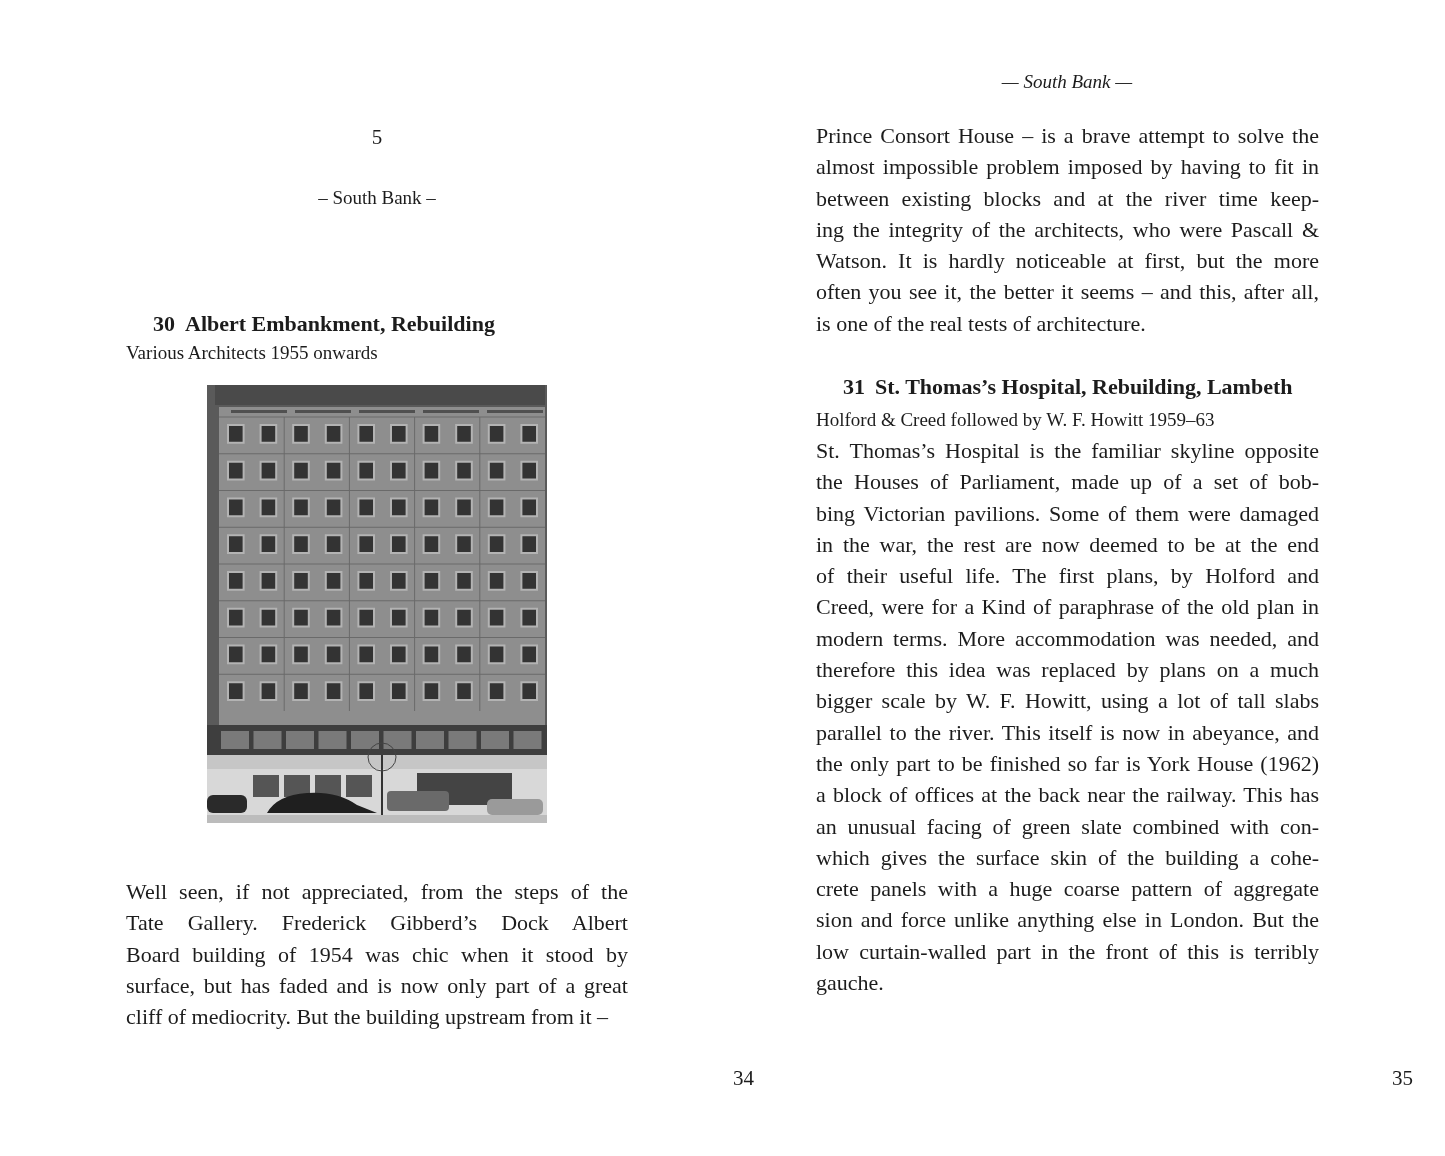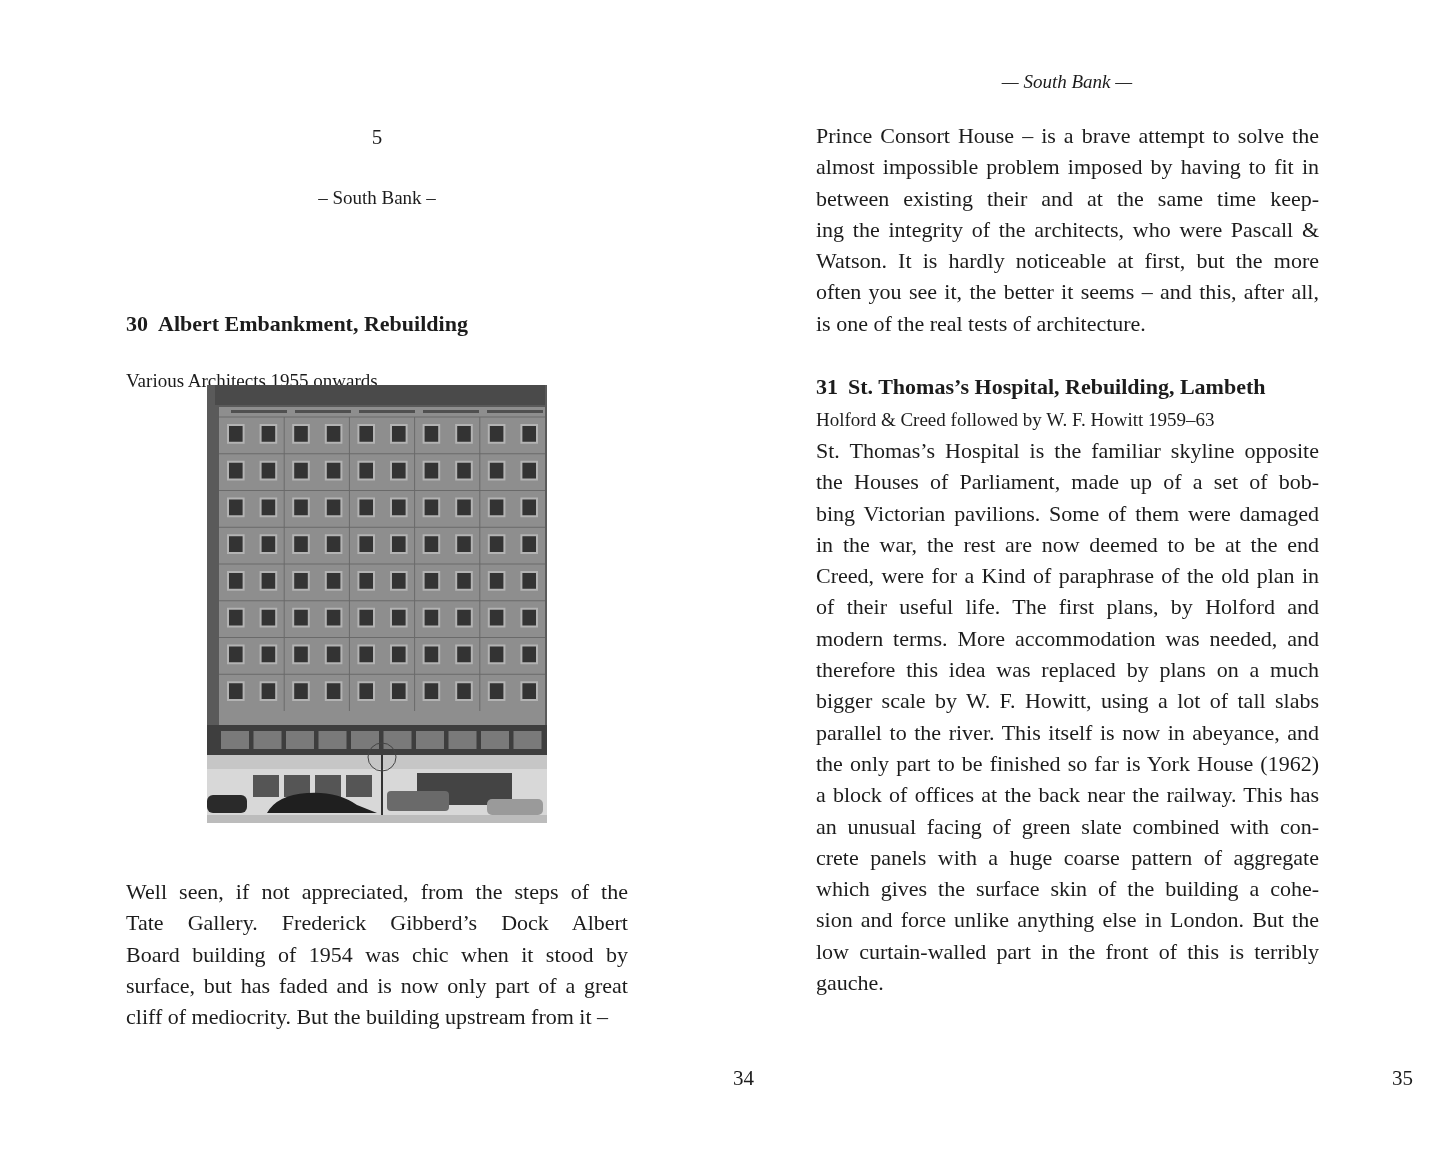--- a/index.html
+++ b/index.html
@@ -7,30 +7,30 @@
          font-family: "Liberation Serif", "DejaVu Serif", serif; color: #1c1c1c; }
   .page { position: absolute; top: 0; height: 1096px; }
   #left-page { left: 0; width: 722px; }
   #right-page { left: 723px; width: 722px; }
 
   .chapter-num { position: absolute; left: 126px; width: 502px; top: 122px; text-align: center;
                  font-size: 21px; line-height: 30px; }
   .chapter-title { position: absolute; left: 126px; width: 502px; top: 178px; text-align: center;
                    font-size: 19px; line-height: 40px; }
 
-  .entry-heading { font-weight: bold; font-size: 22px; line-height: 30px; white-space: nowrap; }
+  .entry-heading { font-weight: bold; font-size: 22px; line-height: 30px; white-space: nowrap; margin-left: 27px; }
   .entry-heading .num { margin-right: 10px; }
   .entry-credit { font-size: 19px; line-height: 30px; white-space: nowrap; }
 
   .body-text { font-size: 22px; line-height: 31.3px; text-align: justify; }
   .body-text .ln { display: block; text-align: justify; text-align-last: justify; white-space: nowrap; }
   .body-text .ln.last { text-align-last: left; }
 
   #l-heading { position: absolute; left: 126px; top: 309px; }
-  #l-credit { position: absolute; left: 126px; top: 338px; margin-top: 28px; }
+  #l-credit { position: absolute; left: 126px; top: 338px; }
 
   .photo { position: absolute; left: 207px; top: 385px; width: 340px; height: 438px;
            background: #6c6c6c; overflow: hidden; }
 
   #l-body { position: absolute; left: 126px; top: 876px; width: 502px; }
 
   .folio { position: absolute; width: 100%; text-align: right; top: 1063px;
            font-size: 21px; line-height: 30px; }
 
   .running-head { position: absolute; left: 93px; width: 502px; top: 68px; text-align: center;
@@ -276,47 +276,47 @@
 
   <div class="folio">34</div>
 </div>
 
 <div class="page" id="right-page">
   <div class="running-head">—  South Bank  —</div>
 
   <div class="body-text" id="r-body1">
       <span class="ln">Prince Consort House – is a brave attempt to solve the</span>
       <span class="ln">almost impossible problem imposed by having to fit in</span>
-      <span class="ln">between existing their and at the same time keep-</span>
+      <span class="ln">between existing blocks and at the river time keep-</span>
       <span class="ln">ing the integrity of the architects, who were Pascall &amp;</span>
       <span class="ln">Watson. It is hardly noticeable at first, but the more</span>
       <span class="ln">often you see it, the better it seems – and this, after all,</span>
       <span class="ln last">is one of the real tests of architecture.</span>
     </div>
 
   <div class="entry-heading" id="r-heading">
     <span class="num">31</span><span>St. Thomas’s Hospital, Rebuilding, Lambeth</span>
   </div>
   <div class="entry-credit" id="r-credit">Holford &amp; Creed followed by W. F. Howitt 1959–63</div>
 
   <div class="body-text" id="r-body2">
       <span class="ln">St. Thomas’s Hospital is the familiar skyline opposite</span>
       <span class="ln">the Houses of Parliament, made up of a set of bob-</span>
       <span class="ln">bing Victorian pavilions. Some of them were damaged</span>
       <span class="ln">in the war, the rest are now deemed to be at the end</span>
+      <span class="ln">of their useful life. The first plans, by Holford and</span>
       <span class="ln">Creed, were for a Kind of paraphrase of the old plan in</span>
-      <span class="ln">of their useful life. The first plans, by Holford and</span>
       <span class="ln">modern terms. More accommodation was needed, and</span>
       <span class="ln">therefore this idea was replaced by plans on a much</span>
       <span class="ln">bigger scale by W. F. Howitt, using a lot of tall slabs</span>
       <span class="ln">parallel to the river. This itself is now in abeyance, and</span>
       <span class="ln">the only part to be finished so far is York House (1962)</span>
       <span class="ln">a block of offices at the back near the railway. This has</span>
       <span class="ln">an unusual facing of green slate combined with con-</span>
+      <span class="ln">which gives the surface skin of the building a cohe-</span>
       <span class="ln">crete panels with a huge coarse pattern of aggregate</span>
-      <span class="ln">which gives the surface skin of the building a cohe-</span>
       <span class="ln">sion and force unlike anything else in London. But the</span>
       <span class="ln">low curtain-walled part in the front of this is terribly</span>
       <span class="ln last">gauche.</span>
     </div>
 
   <div class="folio">35</div>
 </div>
 
 </body></html>

